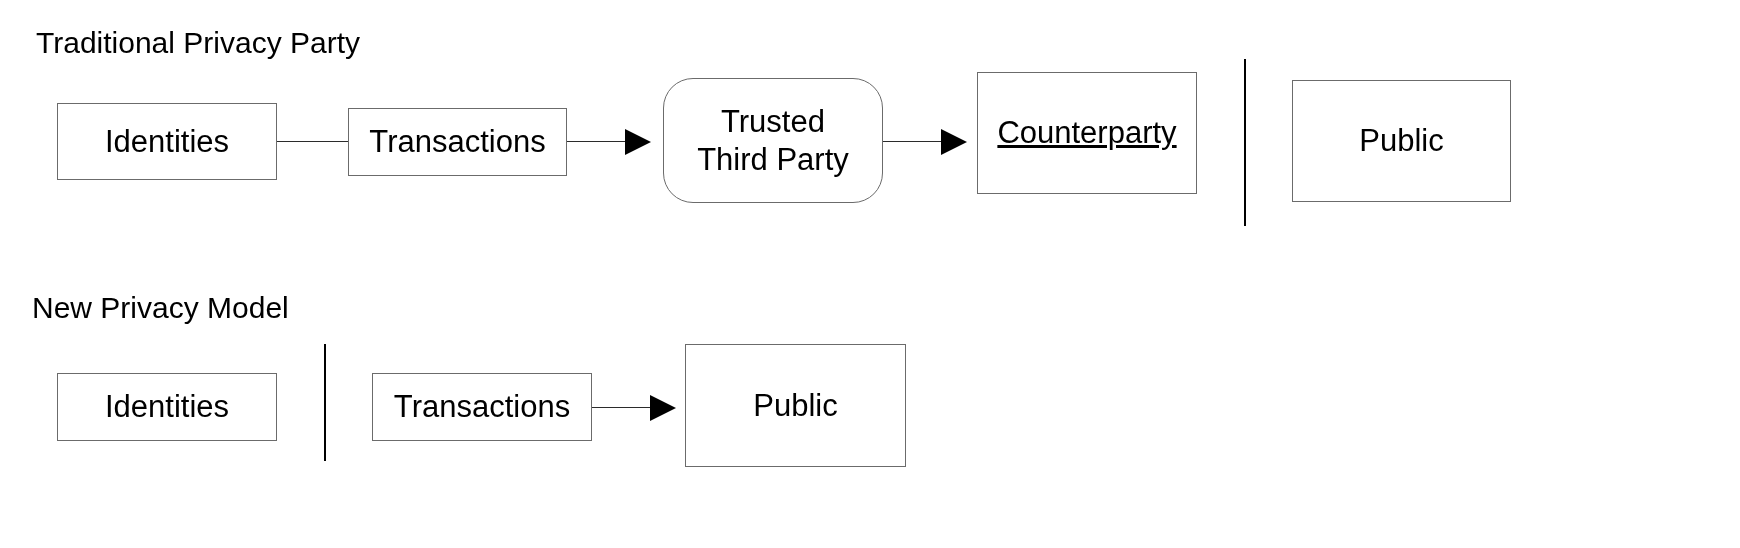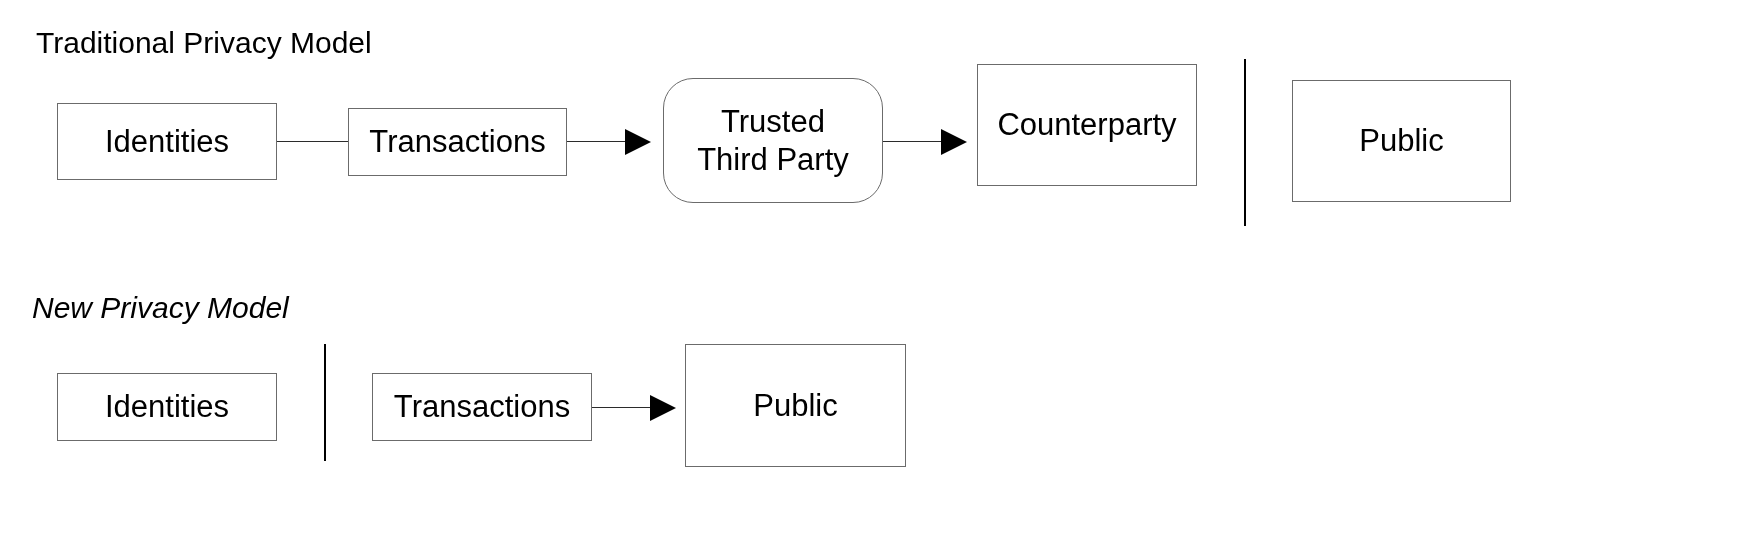--- a/index.html
+++ b/index.html
@@ -61,21 +61,21 @@
     position: absolute;
     width: 0;
     border-left: 2px solid #000000;
   }
 </style>
 </head>
 <body>
 
 <div id="canvas">
 
-  <div class="section-title" style="left:36px; top:26px;">Traditional Privacy Model</div>
+  <div class="section-title" style="left:36px; top:26px;">Traditional Privacy Party</div>
 
   <div class="node" style="left:57px; top:103px; width:220px; height:77px;">
     <span class="node-label">Identities</span>
   </div>
 
   <div class="edge" style="left:277px; top:141px; width:71px;"></div>
 
   <div class="node" style="left:348px; top:108px; width:219px; height:68px;">
     <span class="node-label">Transactions</span>
   </div>
@@ -84,31 +84,31 @@
   <div class="arrowhead" style="left:625px; top:129px;"></div>
 
   <div class="node" style="left:663px; top:78px; width:220px; height:125px;border-radius:30px;">
     <span class="node-label">Trusted
 Third Party</span>
   </div>
 
   <div class="edge" style="left:883px; top:141px; width:73px;"></div>
   <div class="arrowhead" style="left:941px; top:129px;"></div>
 
-  <div class="node" style="left:977px; top:64px; width:220px; height:122px;">
+  <div class="node" style="left:977px; top:72px; width:220px; height:122px;text-decoration:underline;">
     <span class="node-label">Counterparty</span>
   </div>
 
   <div class="divider" style="left:1244px; top:59px; height:167px;"></div>
 
   <div class="node" style="left:1292px; top:80px; width:219px; height:122px;">
     <span class="node-label">Public</span>
   </div>
 
-  <div class="section-title" style="left:32px; top:291px;font-style:italic;">New Privacy Model</div>
+  <div class="section-title" style="left:32px; top:291px;">New Privacy Model</div>
 
   <div class="node" style="left:57px; top:373px; width:220px; height:68px;">
     <span class="node-label">Identities</span>
   </div>
 
   <div class="divider" style="left:324px; top:344px; height:117px;"></div>
 
   <div class="node" style="left:372px; top:373px; width:220px; height:68px;">
     <span class="node-label">Transactions</span>
   </div>

